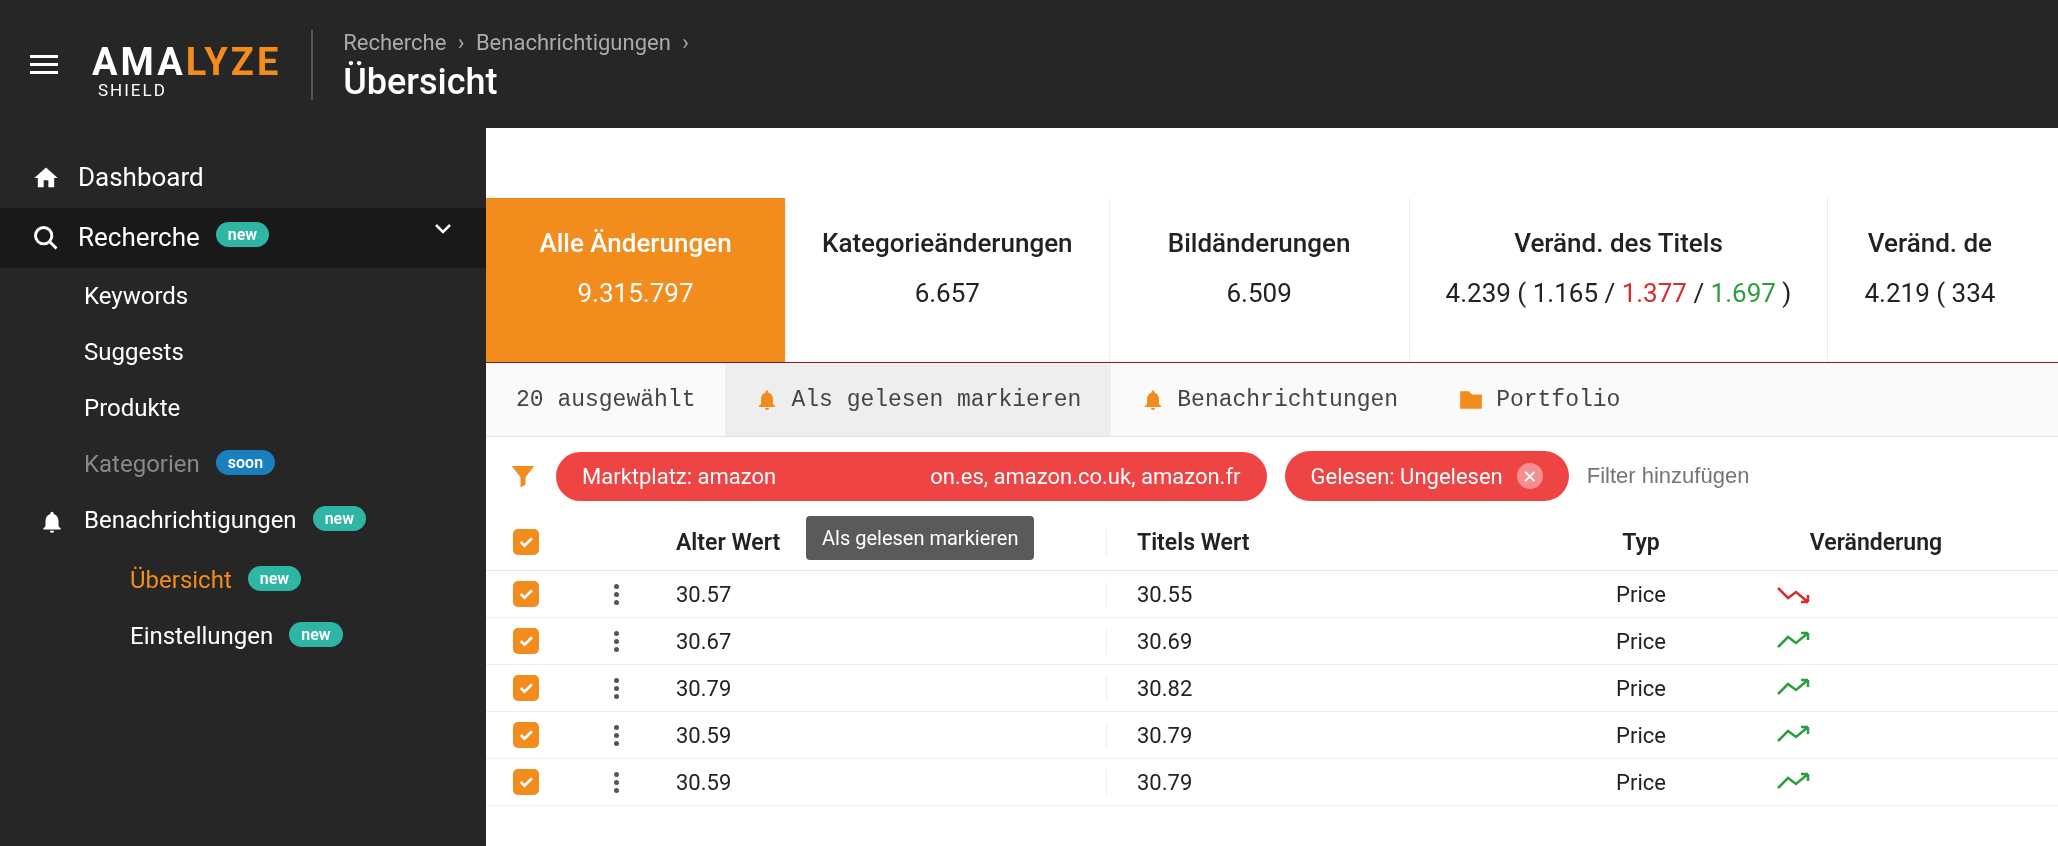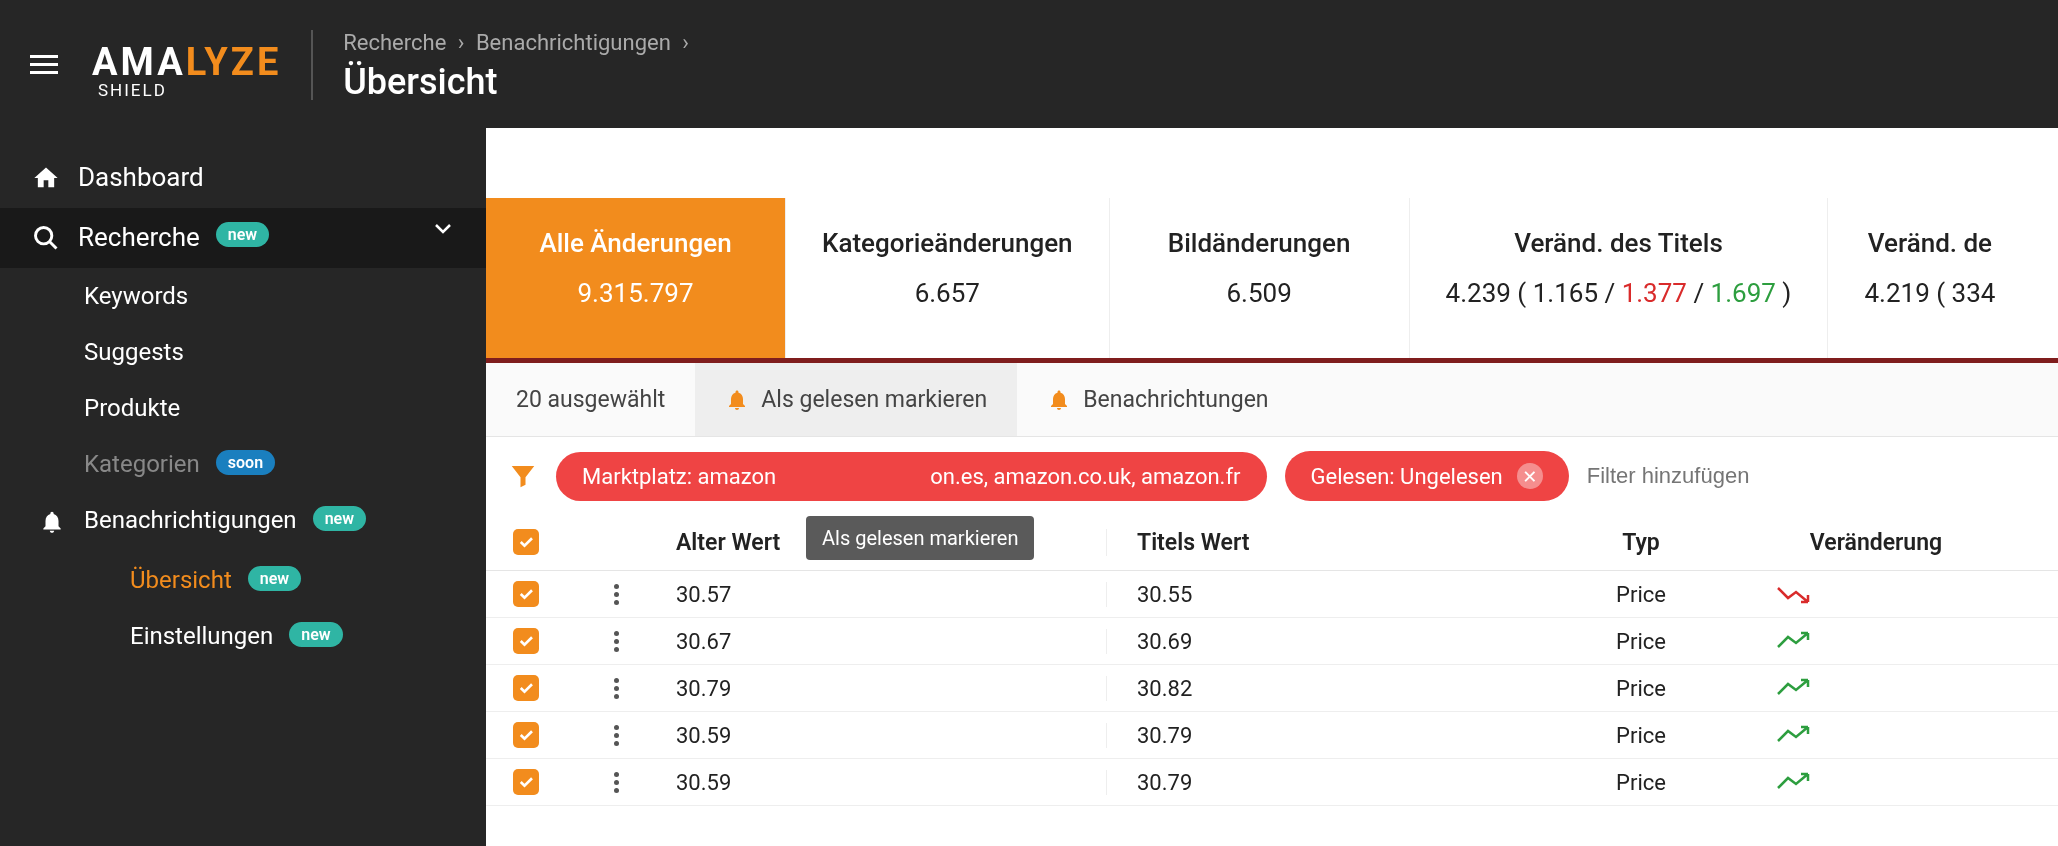--- a/index.html
+++ b/index.html
@@ -22,28 +22,28 @@
 .nav-item.sub { padding-left: 84px; font-size: 24px; }
 .nav-item.sub2 { padding-left: 130px; font-size: 24px; }
 .nav-item.active-row { background: #191919; }
 .nav-item.active-text { color: #f28c1d; }
 .nav-item.muted { color: #888; }
 .nav-icon { width: 32px; height: 32px; display: inline-flex; align-items: center; justify-content: center; }
 .chev { position: absolute; right: 34px; }
 .badge-new { background: #2fb5a4; color: #fff; border-radius: 14px; padding: 3px 12px; font-size: 16px; font-weight: 600; }
 .badge-soon { background: #1a7fbf; color: #fff; border-radius: 14px; padding: 3px 12px; font-size: 16px; font-weight: 600; }
 .main { flex: 1; background: #fff; }
-.tabs { display: flex; height: 165px; border-bottom: 5px solid #7f1d1d; }
+.tabs { display: flex; height: 165px; border-bottom: 1px solid #7f1d1d; }
 .tab { flex: 0 0 auto; min-width: 300px; padding: 30px 36px 0 36px; text-align: center; border-right: 1px solid #eee; }
 .tab.active { background: #f28c1d; color: #fff; }
 .tab-title { font-size: 26px; font-weight: 500; }
 .tab-value { font-size: 26px; margin-top: 20px; }
 .tab .green { color: #2d9e3f; }
 .tab .red { color: #d92b2b; }
-.action-bar { display: flex; align-items: center; height: 74px; border-bottom: 1px solid #e5e5e5; background: #fafafa; }
+.action-bar { display: flex; align-items: center; height: 74px; border-bottom: 1px solid #e5e5e5; background: #fafafa; font-family: Liberation Mono, monospace; }
 .action-item { display: flex; align-items: center; gap: 12px; padding: 0 30px; font-size: 23px; color: #444; height: 100%; }
 .action-item.hl { background: #eee; }
 .bell-svg-orange { fill: #f28c1d; }
 .folder-svg { fill: #f28c1d; }
 .filter-bar { display: flex; align-items: center; gap: 18px; padding: 14px 22px; }
 .funnel { color: #f28c1d; }
 .chip { background: #ef4444; color: #fff; border-radius: 28px; padding: 12px 26px; font-size: 22px; display: inline-flex; align-items: center; gap: 14px; cursor: pointer; position: relative; }
 .chip .x { background: rgba(255,255,255,0.4); width: 26px; height: 26px; border-radius: 50%; display: inline-flex; align-items: center; justify-content: center; font-size: 18px; }
 .filter-placeholder { color: #b91c1c; font-size: 22px; border: none; outline: none; }
 .tooltip { position: absolute; background: #5a5a5a; color: #fff; font-size: 20px; padding: 10px 16px; border-radius: 4px; left: 806px; top: 516px; z-index: 100; }
@@ -183,20 +183,26 @@
             <path d="M12 22c1.1 0 2-.9 2-2h-4c0 1.1.9 2 2 2zm6-6v-5c0-3.07-1.64-5.64-4.5-6.32V4c0-.83-.67-1.5-1.5-1.5s-1.5.67-1.5 1.5v.68C7.63 5.36 6 7.92 6 11v5l-2 2v1h16v-1l-2-2z"></path>
           </svg>
         <span>Als gelesen markieren</span>
       </div>
       <div class="action-item">
         <svg class="bell-svg-orange" width="24" height="24" viewBox="0 0 24 24">
             <path d="M12 22c1.1 0 2-.9 2-2h-4c0 1.1.9 2 2 2zm6-6v-5c0-3.07-1.64-5.64-4.5-6.32V4c0-.83-.67-1.5-1.5-1.5s-1.5.67-1.5 1.5v.68C7.63 5.36 6 7.92 6 11v5l-2 2v1h16v-1l-2-2z"></path>
           </svg>
         <span>Benachrichtungen</span>
       </div>
+      <div class="action-item">
+        <svg class="folder-svg" width="26" height="22" viewBox="0 0 24 20">
+            <path d="M2 2h8l3 3h9v13H2z"></path>
+          </svg>
+        <span>Portfolio</span>
+      </div>
     </div>
 
     <div class="filter-bar">
       <span class="funnel">
         <svg width="30" height="30" viewBox="0 0 24 24" fill="#f28c1d">
             <path d="M3 4h18l-7 9v6l-4 2v-8z"></path>
           </svg>
       </span>
       <span class="chip">
         <span><span>Marktplatz: amazon</span></span>

